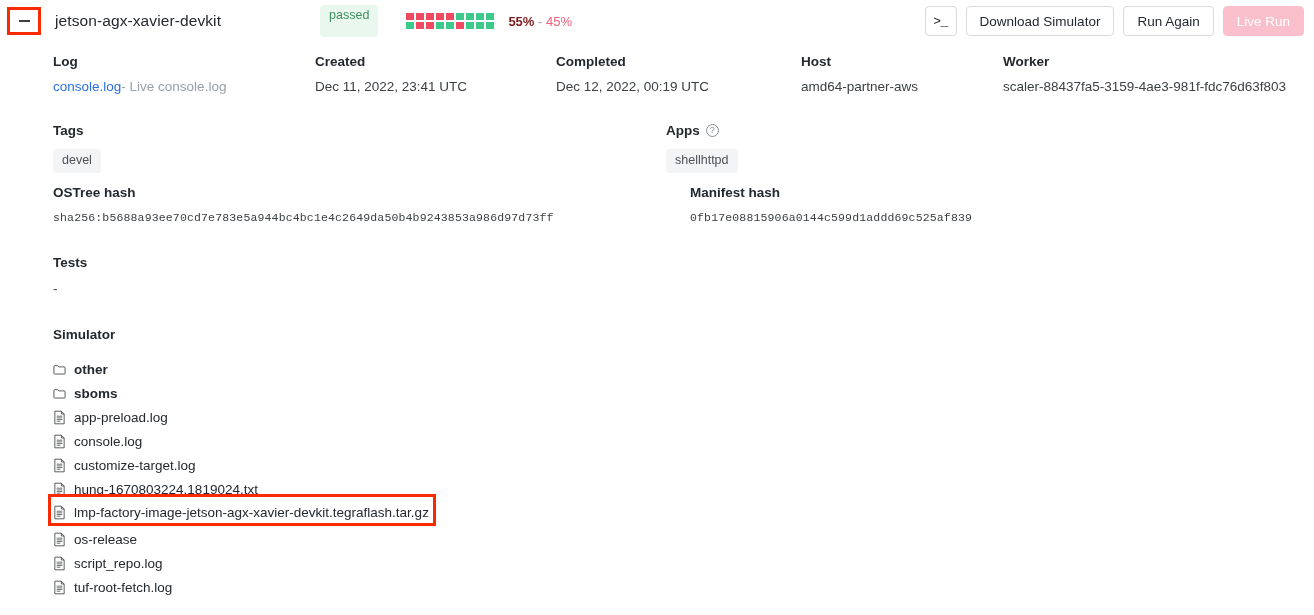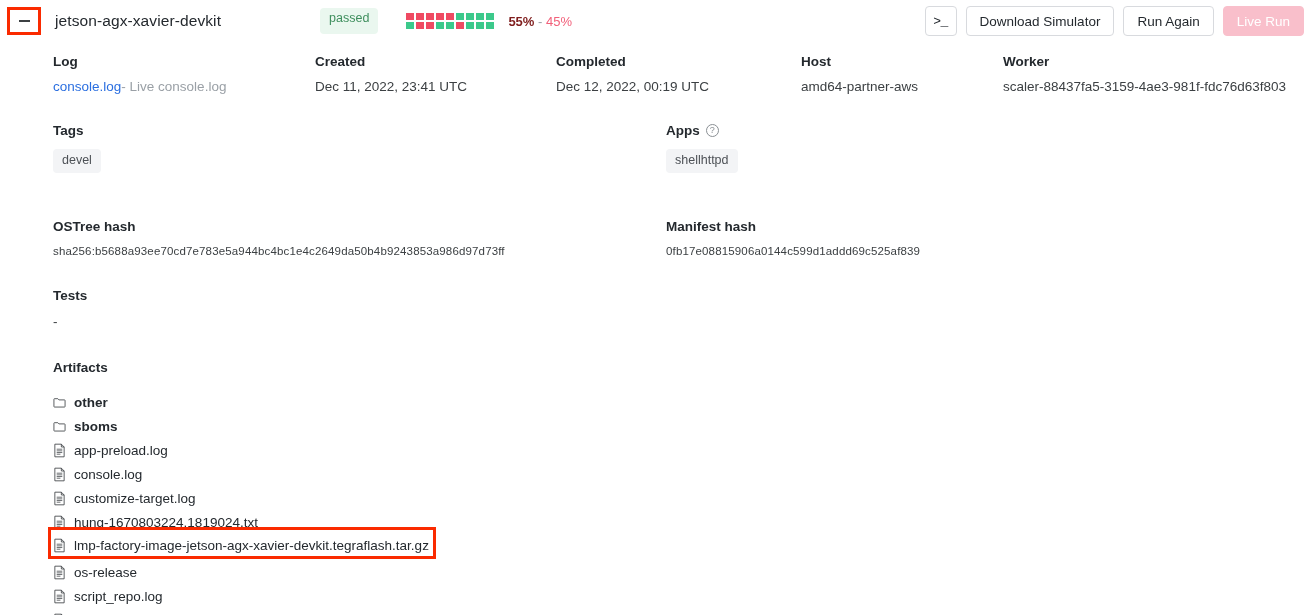--- a/index.html
+++ b/index.html
@@ -52,21 +52,21 @@
     color: #24292e;
     letter-spacing: 0.1px;
     white-space: nowrap;
   }
 
   .status-badge {
     margin-left: 99px;
     background: #eaf7ef;
     color: #3f8f5e;
     font-size: 12.5px;
-    padding: 4px 9px 9px;
+    padding: 4px 9px 15px;
     border-radius: 4px;
     line-height: 1;
     white-space: nowrap;
   }
 
   .grid-wrap {
     margin-left: 28px;
     display: flex;
     flex-direction: column;
     gap: 2px;
@@ -196,25 +196,26 @@
     color: #4d5156;
     border-radius: 4px;
     font-size: 12.5px;
     padding: 5px 9px 6px;
     line-height: 1;
   }
 
   
   .hash-row {
     display: flex;
-    margin-top: 46px;
+    margin-top: 12px;
+    gap: 24px;
   }
   .hash-col { width: 613px; flex: 0 0 auto; }
   .hash-value {
-    font-family: Liberation Sans, sans-serif;
+    font-family: Liberation Mono, monospace;
     font-size: 11.5px;
     color: #3c4043;
     letter-spacing: 0.15px;
     white-space: nowrap;
   }
 
   
   .tests-block { margin-top: 31px; }
   .tests-value {
     font-size: 13.5px;
@@ -370,21 +371,21 @@
       <div class="hash-value">0fb17e08815906a0144c599d1addd69c525af839</div>
     </div>
   </div>
 
   <div class="tests-block">
     <div class="section-label">Tests</div>
     <div class="tests-value">-</div>
   </div>
 
   <div class="artifacts-block">
-    <div class="section-label">Artifacts</div>
+    <div class="section-label">Simulator</div>
     <div class="artifact-list">
         <div class="artifact-item dir">
           <svg class="ic" viewBox="0 0 14 14">
             <path d="M1 3.5 A0.6 0.6 0 0 1 1.6 2.9 H5.2 L6.4 4.2 H12.4 A0.6 0.6 0 0 1 13 4.8 V11.3 A0.6 0.6 0 0 1 12.4 11.9 H1.6 A0.6 0.6 0 0 1 1 11.3 Z" fill="none" stroke="#3c4043" stroke-width="0.9"></path>
           </svg>
           <span class="name">other</span>
         </div>
         <div class="artifact-item dir">
           <svg class="ic" viewBox="0 0 14 14">
             <path d="M1 3.5 A0.6 0.6 0 0 1 1.6 2.9 H5.2 L6.4 4.2 H12.4 A0.6 0.6 0 0 1 13 4.8 V11.3 A0.6 0.6 0 0 1 12.4 11.9 H1.6 A0.6 0.6 0 0 1 1 11.3 Z" fill="none" stroke="#3c4043" stroke-width="0.9"></path>

